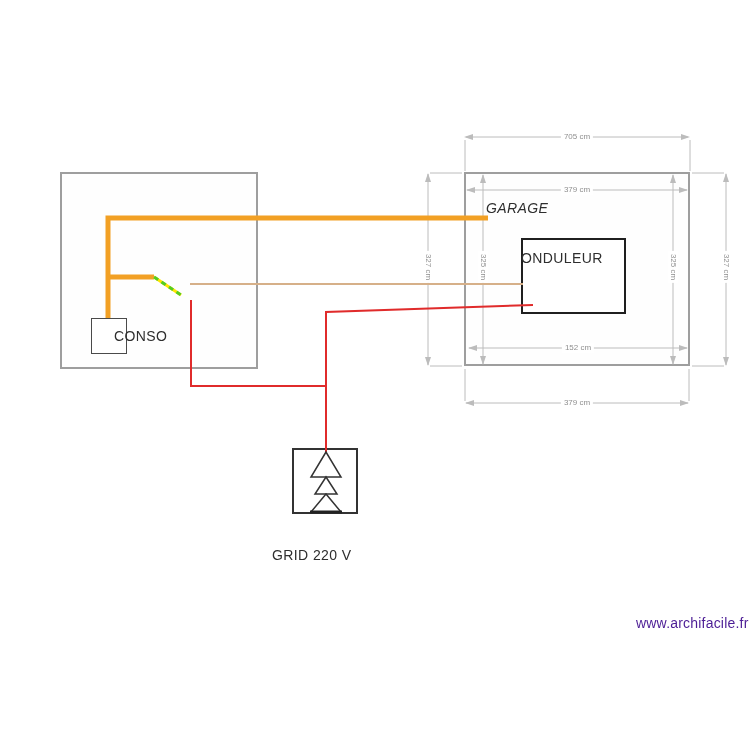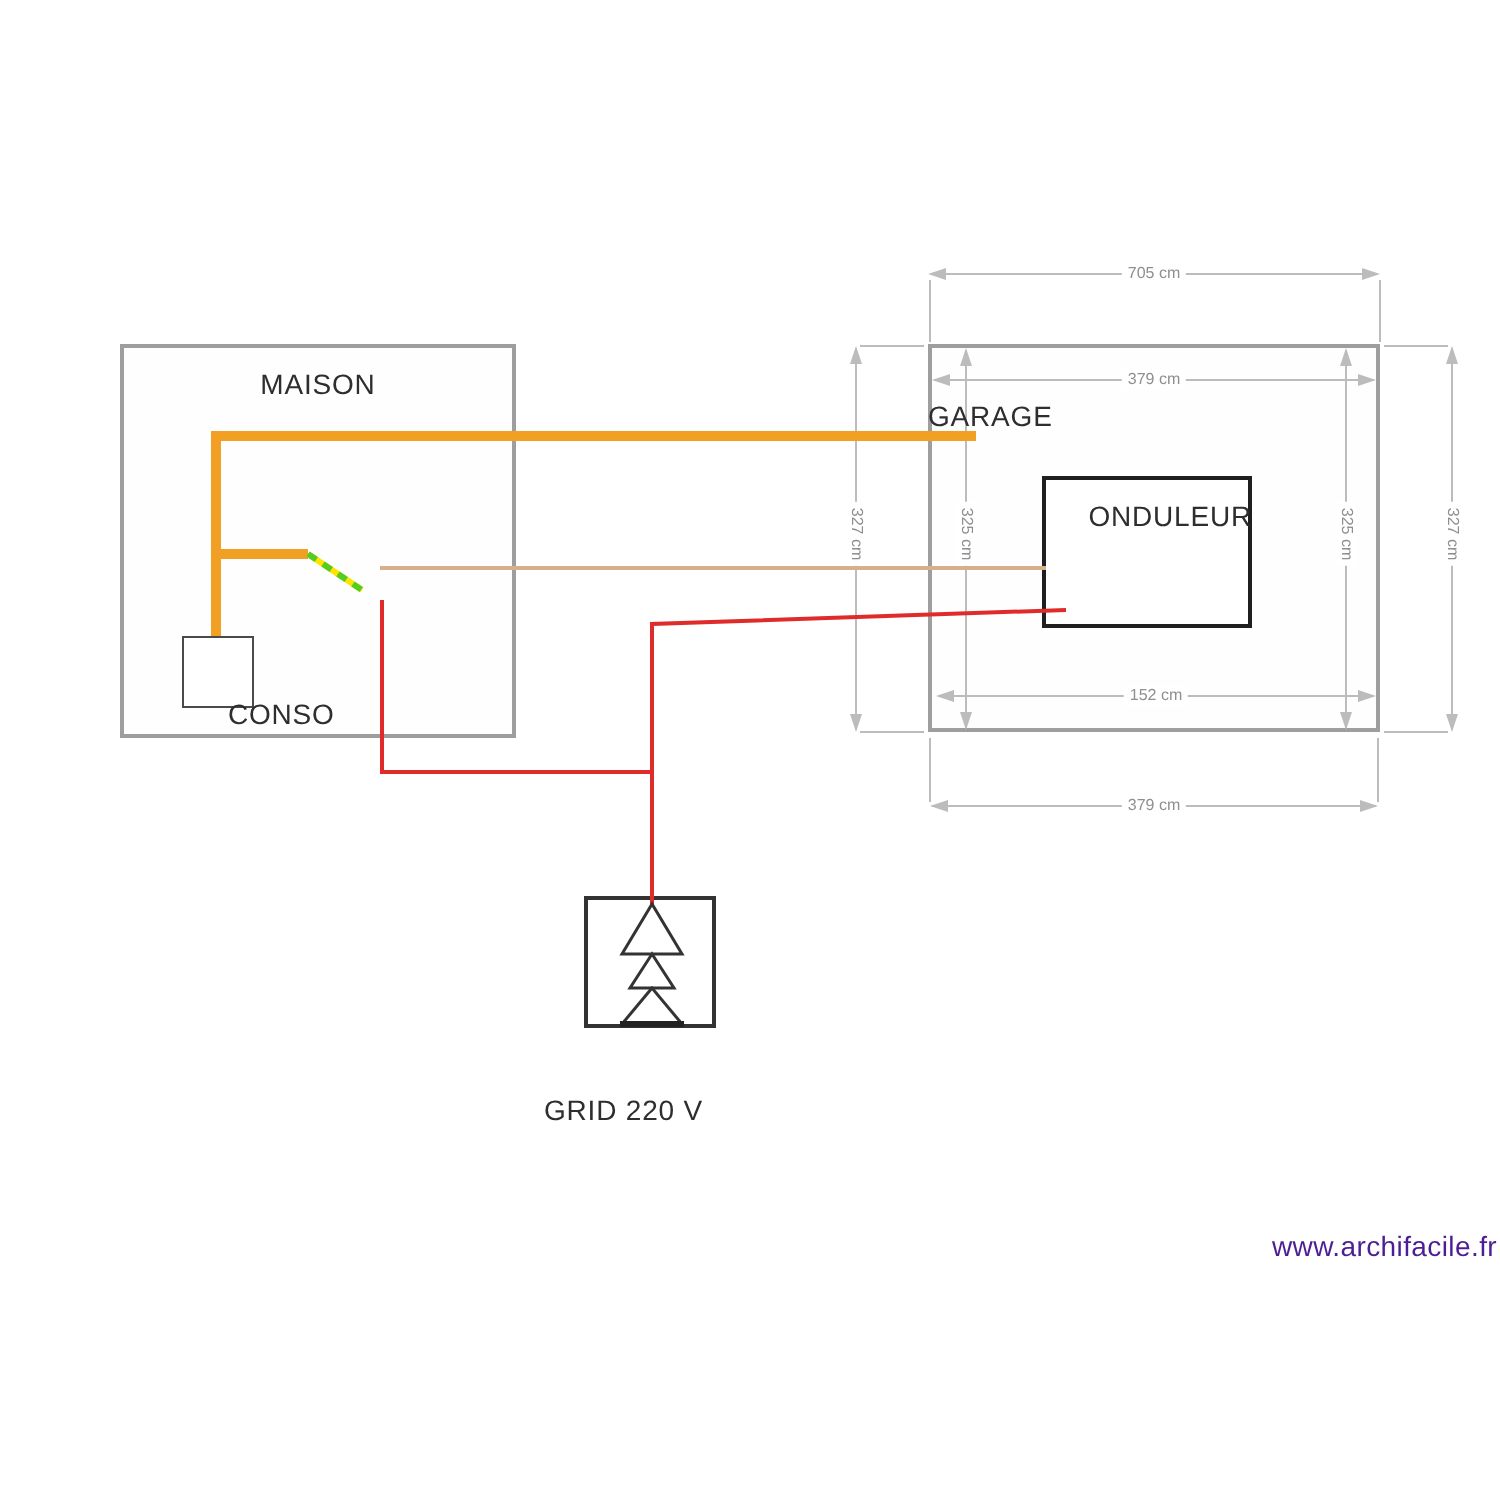--- a/index.html
+++ b/index.html
@@ -10,23 +10,23 @@
   .box{position:absolute;box-sizing:border-box;background:#ffffff;z-index:1;}
   .room{border:2px solid #9e9e9e;background:#fefefe;}
   #maison-room{left:60px;top:172px;width:198px;height:197px;}
   #garage-room{left:464px;top:172px;width:226px;height:194px;}
   #conso-box{left:91px;top:318px;width:36px;height:36px;border:1px solid #4a4a4a;background:#ffffff;}
   #onduleur-box{left:521px;top:238px;width:105px;height:76px;border:2px solid #1f1f1f;background:#ffffff;z-index:1;}
   #grid-box{left:292px;top:448px;width:66px;height:66px;border:2px solid #333333;background:#ffffff;}
   svg.layer{position:absolute;left:0;top:0;z-index:2;}
   .lbl{position:absolute;z-index:3;color:#2e2e2e;font-size:14px;letter-spacing:.4px;white-space:nowrap;}
   #maison-label{left:60px;top:184px;width:198px;text-align:center;}
-  #garage-label{left:464px;top:200px;}
-  #onduleur-label{left:521px;top:250px;width:105px;text-align:right;}
-  #conso-label{left:114px;top:328px;margin-top:21px;}
+  #garage-label{left:486px;top:200px;font-style:italic;}
+  #onduleur-label{left:521px;top:250px;width:105px;text-align:left;}
+  #conso-label{left:114px;top:328px;}
   #grid-label{left:272px;top:547px;}
   #watermark{left:636px;top:615px;color:#4c1d95;font-size:14px;letter-spacing:.2px;}
   .dim{
     position:absolute;z-index:3;font-size:8px;color:#8f8f8f;background:#ffffff;
     padding:0 3px;white-space:nowrap;transform:translate(-50%,-50%);line-height:10px;
   }
   .dim.vert{transform:translate(-50%,-50%) rotate(90deg);}
 </style>
 </head>
 <body>
@@ -98,21 +98,20 @@
     </g>
 
     <g stroke="#333333" stroke-width="1.5" fill="#ffffff">
       <polygon points="326,452 311,477 341,477"></polygon>
       <polygon points="326,477 315,494 337,494"></polygon>
       <polygon points="326,494 311,512 341,512"></polygon>
       <line x1="310" y1="512" x2="342" y2="512" stroke="#222222" stroke-width="3"></line>
     </g>
   </svg>
 
-  <div class="lbl" id="maison-label">MAISON</div>
   <div class="lbl" id="garage-label">GARAGE</div>
   <div class="lbl" id="onduleur-label">ONDULEUR</div>
   <div class="lbl" id="conso-label">CONSO</div>
   <div class="lbl" id="grid-label">GRID 220 V</div>
   <div class="lbl" id="watermark">www.archifacile.fr</div>
 
   <div class="dim" style="left:577px;top:137px;">705 cm</div>
   <div class="dim" style="left:577px;top:190px;">379 cm</div>
   <div class="dim" style="left:578px;top:348px;">152 cm</div>
   <div class="dim" style="left:577px;top:403px;">379 cm</div>

